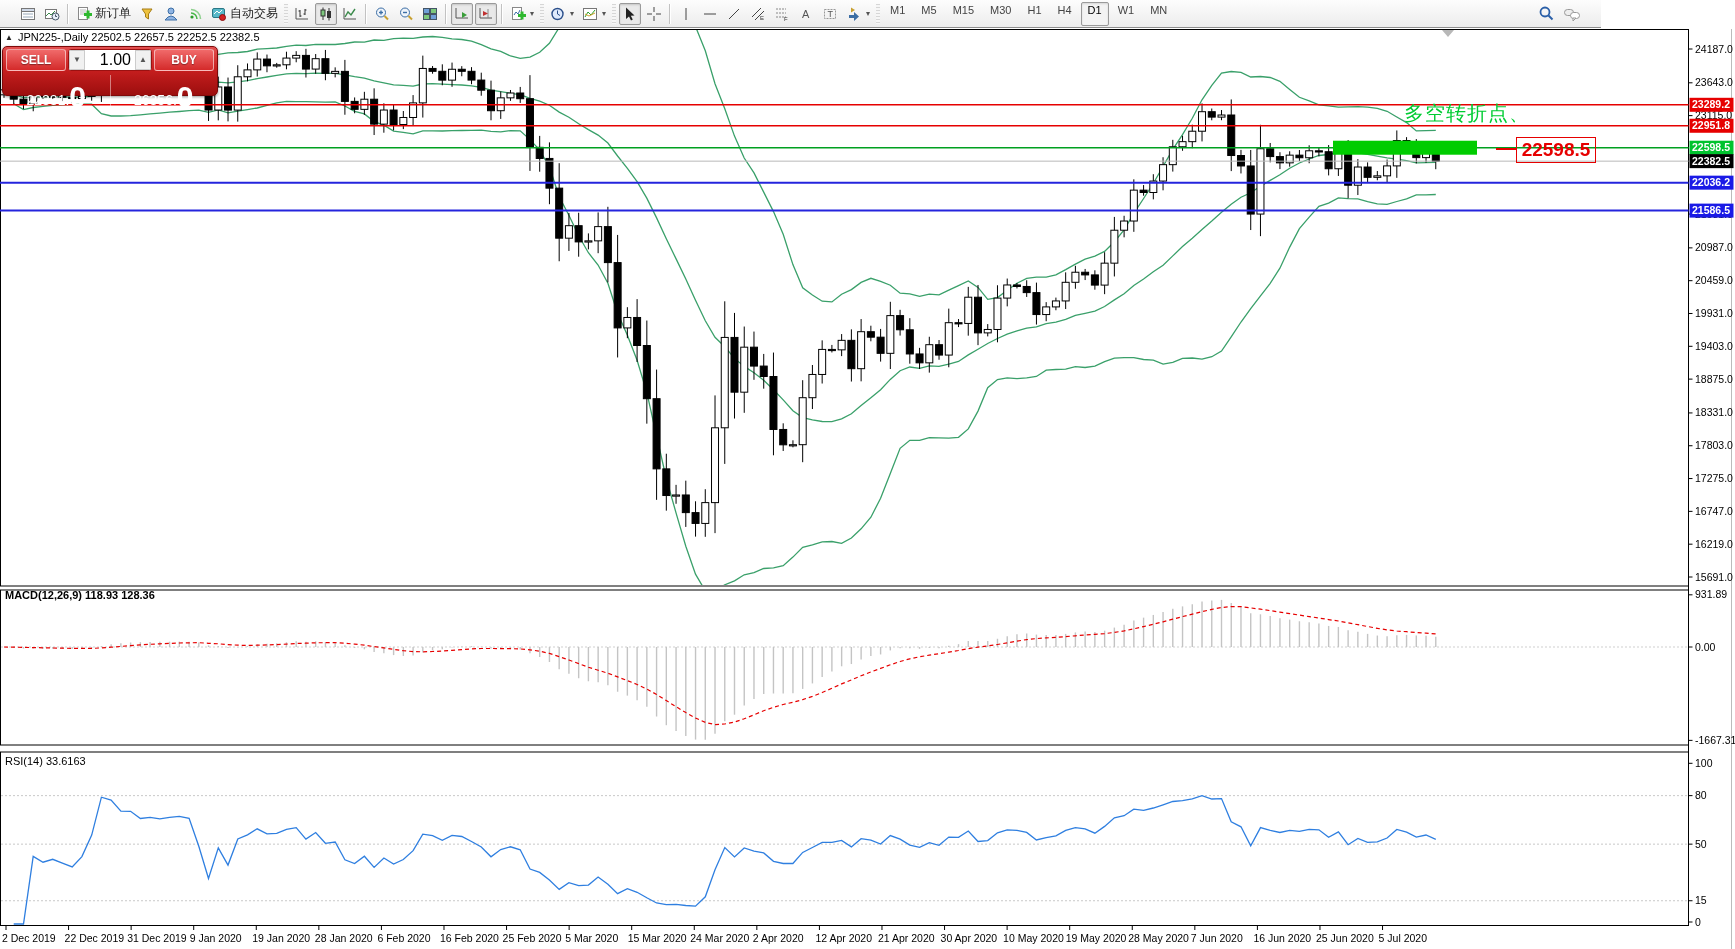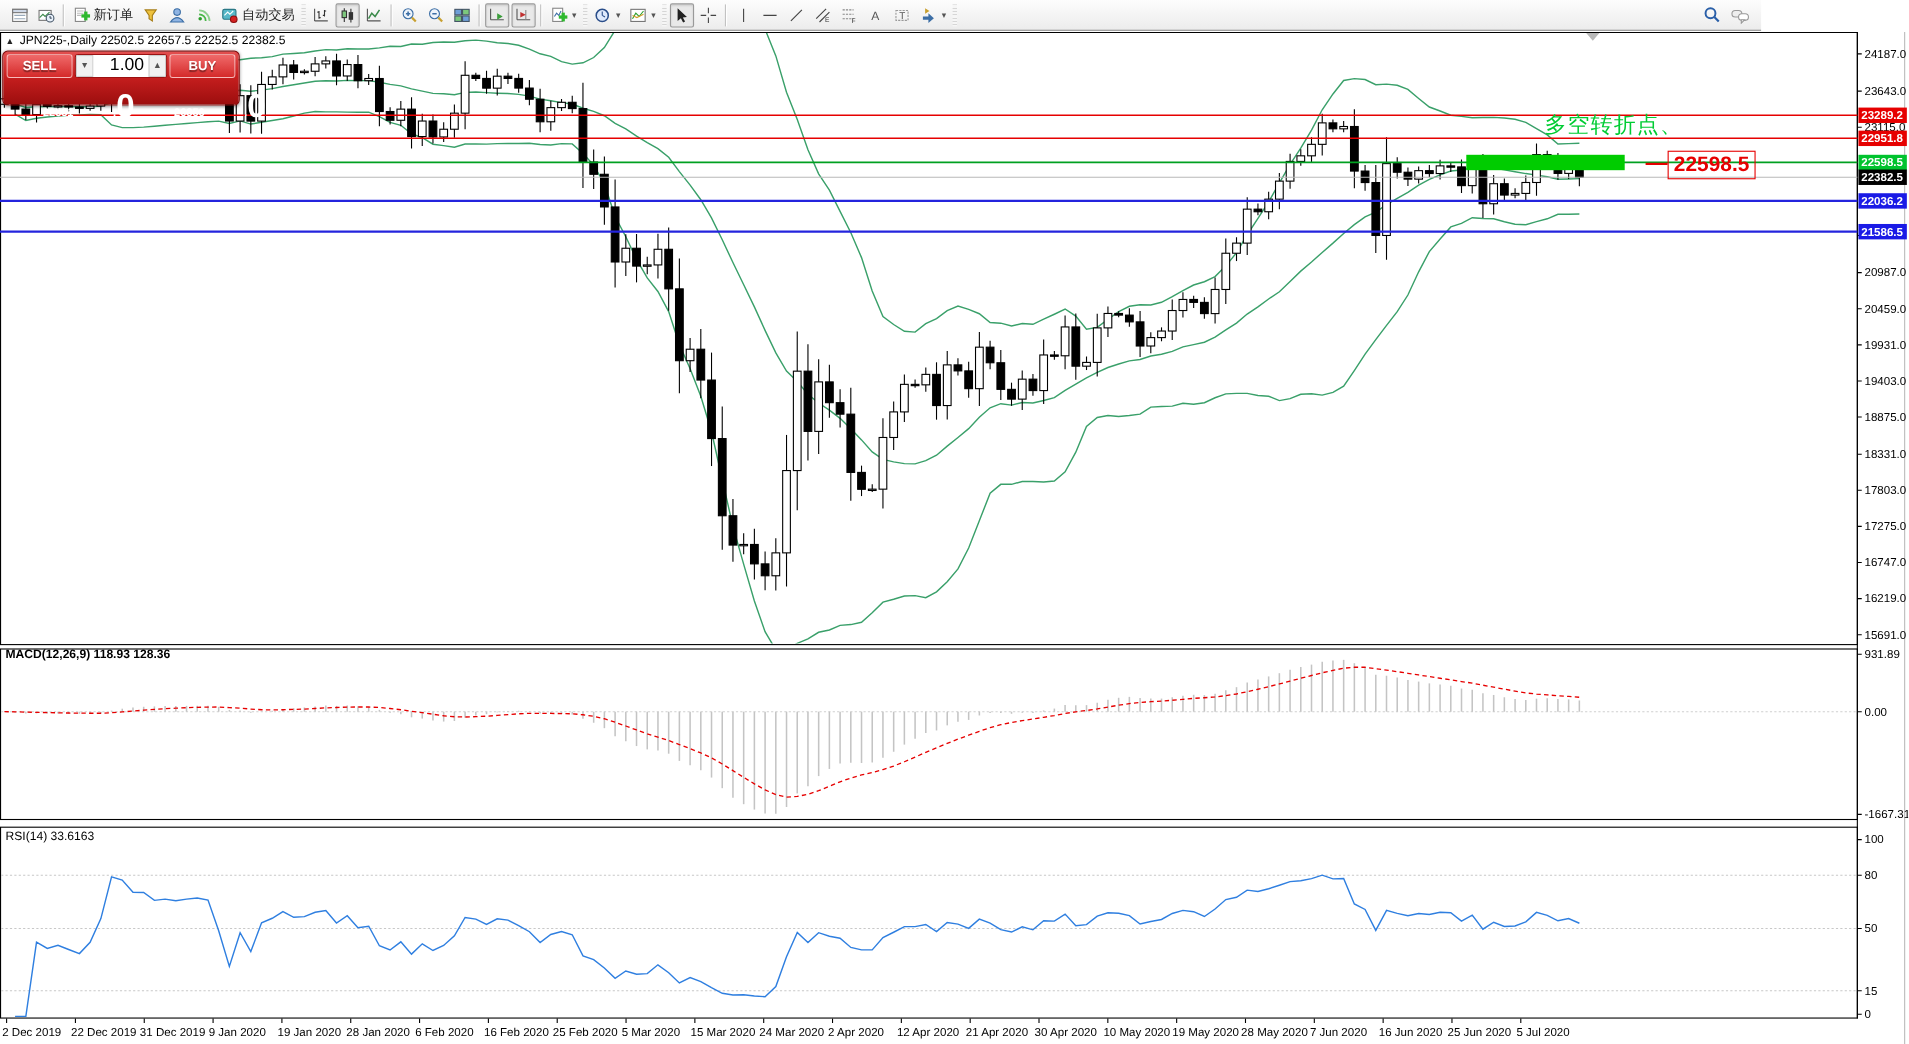--- a/index.html
+++ b/index.html
@@ -1,21 +1,21 @@
 <!DOCTYPE html>
 <html><head>
 <meta charset="utf-8">
 <style>
   html,body{margin:0;padding:0;background:#fff;font-family:"Liberation Sans","DejaVu Sans",sans-serif;}
   #app{position:relative;width:1735px;height:949px;overflow:hidden;background:#fff;}
 
   
   #toolbar{position:absolute;left:0;top:0;width:1601px;height:28px;
     background:linear-gradient(#fdfdfd,#ececec);border-bottom:1px solid #8c8c8c;
-    display:flex;align-items:center;padding:0 6px;box-sizing:border-box;font-size:11px;color:#333;}
+    display:flex;align-items:center;padding:0 16px;box-sizing:border-box;font-size:11px;color:#333;}
   .tb-btn{height:22px;min-width:22px;display:flex;align-items:center;justify-content:center;
     border:1px solid transparent;border-radius:2px;margin:0 1px;padding:0 2px;gap:3px;box-sizing:border-box;}
   .tb-btn.pressed{border:1px solid #9a9a9a;background:#e9e9e9;box-shadow:inset 0 1px 2px rgba(0,0,0,.15);}
   .tb-sep{width:0;height:20px;border-left:1px solid #c2c2c2;border-right:1px solid #fff;margin:0 3px;}
   .tb-grip{width:4px;height:20px;margin:0 2px;background:repeating-linear-gradient(#d6d6d6 0 1px,#f6f6f6 1px 3px);}
   .tb-label{font-size:12px;color:#222;white-space:nowrap;}
   .tf-btn{height:20px;padding:1px 6px;font-size:11px;color:#444;border:1px solid transparent;border-radius:2px;margin:0 1px;}
   .tf-btn.pressed{border:1px solid #9a9a9a;background:#f3f3f3;box-shadow:inset 0 1px 2px rgba(0,0,0,.12);color:#000;}
   .tb-right{margin-left:auto;display:flex;align-items:center;}
   .dd{font-size:8px;color:#555;margin-left:1px;}
@@ -33,21 +33,21 @@
     box-shadow:0 1px 3px rgba(0,0,0,.4);color:#fff;box-sizing:border-box;}
   #tpTop{display:flex;align-items:center;height:25px;padding:2px 3px;gap:2px;box-sizing:border-box;}
   .tp-btn{flex:0 0 58px;height:20px;border:1px solid rgba(255,255,255,.55);border-radius:3px;
     background:linear-gradient(#f06a6a,#d42a2a);font-weight:bold;font-size:12px;color:#fff;
     display:flex;align-items:center;justify-content:center;text-shadow:0 1px 1px rgba(0,0,0,.4);}
   #tpVol{flex:1;display:flex;height:20px;background:#fff;border-radius:3px;overflow:hidden;border:1px solid #9b1111;}
   .spin{width:16px;display:flex;align-items:center;justify-content:center;background:#f1f1f1;color:#555;font-size:8px;border:1px solid #ccc;box-sizing:border-box;}
   #tpVol input{flex:1;border:0;outline:0;text-align:right;font-size:16px;padding:0 4px;color:#000;width:40px;font-family:inherit;}
   #tpPrices{display:flex;height:40px;}
   .tp-price{flex:1;display:flex;align-items:flex-end;justify-content:center;padding-bottom:3px;}
-  .tp-price .small{font-size:10px;font-weight:bold;line-height:1.25;margin-left:36px;}
+  .tp-price .small{font-size:14px;font-weight:normal;line-height:1.25;}
   .tp-price .big{font-size:30px;font-weight:bold;line-height:.85;}
   #tpDivider{width:1px;background:rgba(255,255,255,.45);margin:3px 0;}
 
   
   .ind-label{position:absolute;font-size:11px;color:#000;}
 
   
   #turnText{position:absolute;left:1404px;top:71px;font-size:20px;font-weight:normal;color:#00cc33;white-space:nowrap;letter-spacing:1px;}
   #levelBox{position:absolute;left:1516px;top:108px;width:78px;height:24px;border:1.5px solid #e60000;
     color:#e60000;font-size:19px;font-weight:bold;display:flex;align-items:center;justify-content:center;background:rgba(255,255,255,.0);}
@@ -268,20 +268,31 @@
         </svg>
     </div>
     <div class="tb-btn">
       <svg width="16" height="16">
           <polygon points="3,9 8,9 8,6 13,10.5 8,15 8,12 3,12" fill="#3c6ea5"></polygon>
           <polygon points="5,1.5 9,4 5,6.5" fill="#c8a030"></polygon>
         </svg>
       <span class="dd">▾</span>
     </div>
     <div class="tb-grip"></div>
+    <div id="tfBar" style="display:flex;align-items:center;">
+        <div class="tf-btn">M1</div>
+        <div class="tf-btn">M5</div>
+        <div class="tf-btn">M15</div>
+        <div class="tf-btn">M30</div>
+        <div class="tf-btn">H1</div>
+        <div class="tf-btn">H4</div>
+        <div class="tf-btn pressed">D1</div>
+        <div class="tf-btn">W1</div>
+        <div class="tf-btn">MN</div>
+      </div>
     <div class="tb-right">
       <div class="tb-btn">
         <svg width="17" height="17">
             <circle cx="7" cy="7" r="4.5" fill="none" stroke="#2a5fa8" stroke-width="1.8"></circle>
             <line x1="10.5" y1="10.5" x2="14.5" y2="14.5" stroke="#2a5fa8" stroke-width="2"></line>
           </svg>
       </div>
       <div class="tb-btn">
         <svg width="18" height="16">
             <rect x="1.5" y="3.5" width="9" height="6" rx="3" fill="#eee" stroke="#999"></rect>

